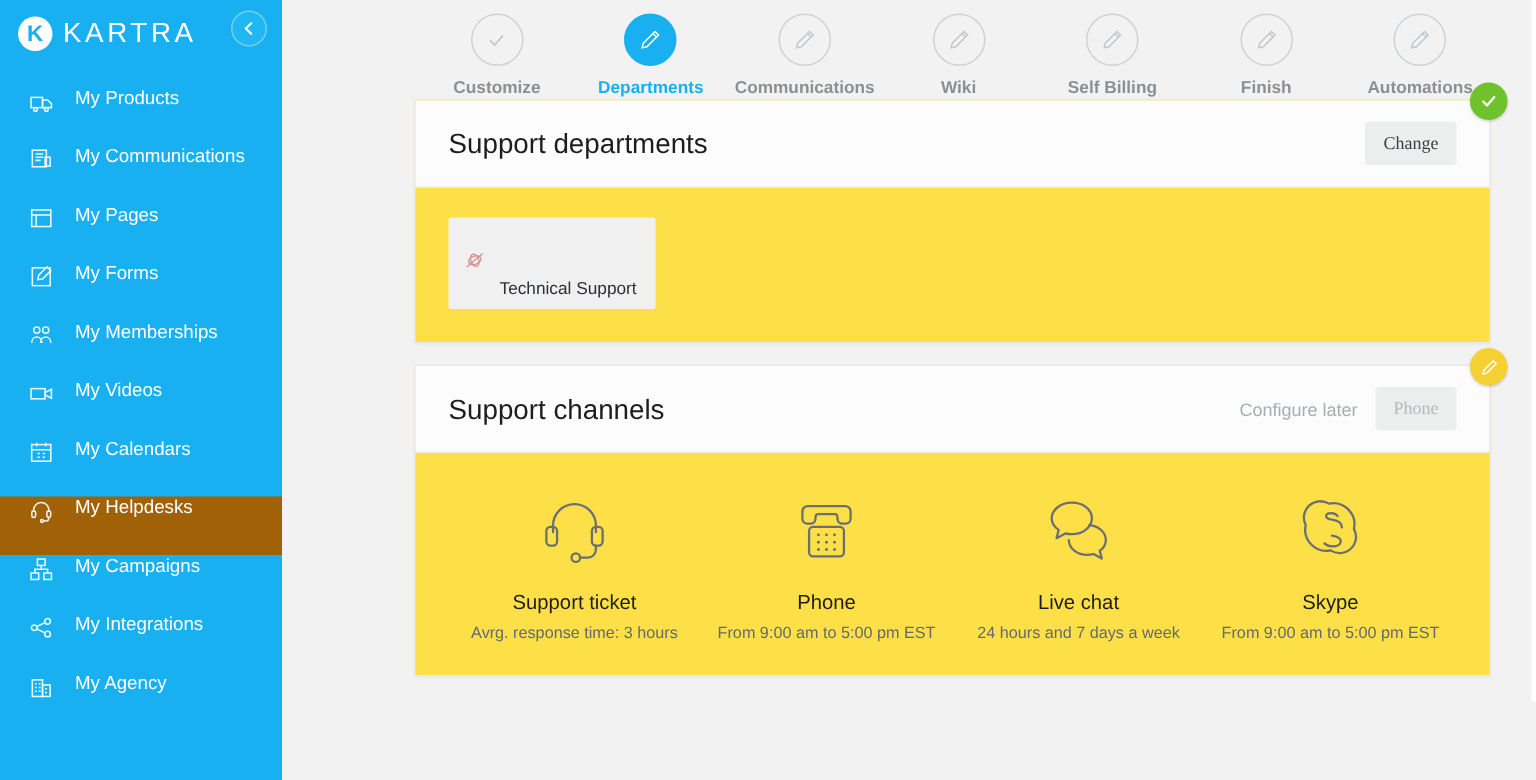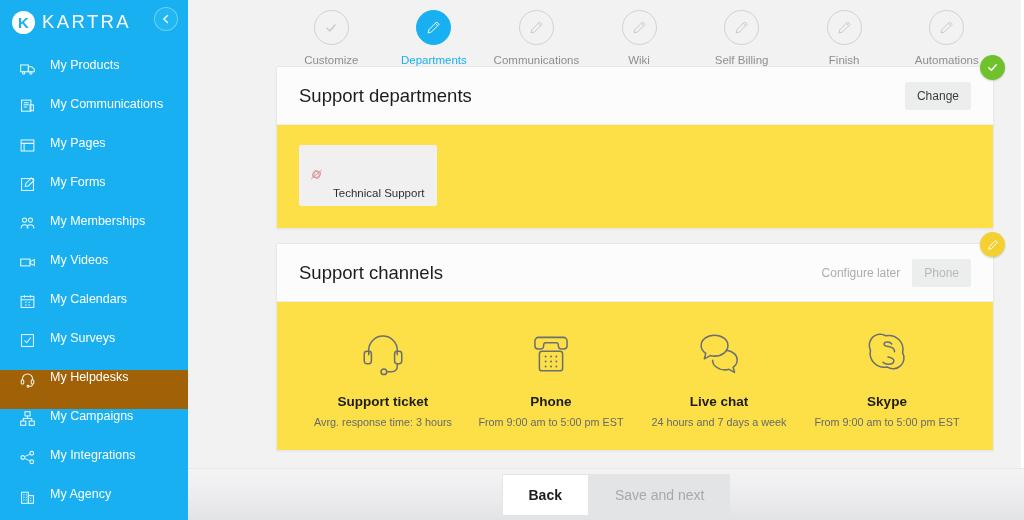--- a/index.html
+++ b/index.html
@@ -66,23 +66,24 @@
 
   
   .main {
     flex: 1; height: 520px; position: relative;
     background: #f2f2f3;
     overflow: hidden;
   }
 
   
   .steps {
-    display: flex; align-items: flex-end;
+    display: flex; align-items: center;
     padding: 8px 26px 0 92px;
     height: 66px;
+    font-weight: bold;
   }
   .step { flex: 1; display: flex; flex-direction: column; align-items: center; cursor: pointer; }
   .step-circle {
     width: 35px; height: 35px; border-radius: 50%;
     border: 1px solid #cfd2d4;
     background: transparent;
     display: flex; align-items: center; justify-content: center;
   }
   .step.current .step-circle { background: #18b0f0; border-color: #18b0f0; }
   .step-label { margin-top: 9px; font-size: 11.5px; color: #8c9093; white-space: nowrap; }
@@ -108,21 +109,21 @@
   .card-title { font-size: 18.5px; color: #1d1d1f; font-weight: normal; }
   .card-head-right { display: flex; align-items: center; gap: 12px; }
   .btn-grey {
     background: #eceded;
     border: none;
     color: #3b3f42;
     font-size: 12px;
     padding: 7px 12px;
     border-radius: 2px;
     cursor: pointer;
-    font-family: Liberation Sans, sans-serif;
+    font-family: Liberation Serif, serif;
   }
   .btn-grey.disabled { color: #b6b9bb; cursor: default; }
   .link-muted { font-size: 12px; color: #a9adaf; cursor: pointer; }
 
   .badge {
     position: absolute; right: -12px; top: -12px;
     width: 25px; height: 25px; border-radius: 50%;
     display: flex; align-items: center; justify-content: center;
     box-shadow: 0 1px 2px rgba(0,0,0,0.18);
   }
@@ -137,21 +138,21 @@
     border-radius: 2px;
     padding: 7px 13px 7px 10px;
     cursor: pointer;
   }
   .dept-tag-label { font-size: 11.5px; color: #2c3033; margin-top: 35px; }
 
   
   .channels { display: flex; }
   .channel { flex: 1; display: flex; flex-direction: column; align-items: center; cursor: pointer; }
   .channel-icon { height: 56px; display: flex; align-items: flex-end; justify-content: center; }
-  .channel-name { margin-top: 16px; font-size: 13.5px; color: #1d1d1f; font-weight: bold; }
+  .channel-name { margin-top: 16px; font-size: 13.5px; color: #1d1d1f; font-weight: normal; }
   .channel-sub { margin-top: 7px; font-size: 10.8px; color: #66696c; }
 
   
   .footer {
     position: absolute; left: 0; right: 0; bottom: 0;
     height: 52px;
     background: linear-gradient(180deg,#f4f4f5 0%, #ececee 55%, #e2e3e5 100%);
     border-top: 1px solid #e7e7e9;
     display: flex; align-items: center; justify-content: center;
     gap: 0px;
@@ -267,29 +268,20 @@
       <div class="nav-item">
         <span class="nav-icon">
           <svg width="17" height="17" viewBox="0 0 20 20" fill="none" stroke="#ffffff" stroke-width="1.2">
             <rect x="2.5" y="4" width="15" height="13"></rect>
               <path d="M2.5 8h15M6.5 2.5v3M13.5 2.5v3M7 11h2M11 11h2M7 14h2M11 14h2"></path>
           </svg>
         </span>
         <span class="nav-label">My Calendars</span>
       </div>
 
-      <div class="nav-item">
-        <span class="nav-icon">
-          <svg width="17" height="17" viewBox="0 0 20 20" fill="none" stroke="#ffffff" stroke-width="1.2">
-            <rect x="3" y="3" width="14" height="14"></rect>
-              <polyline points="6.5,10 9,12.5 14,6.5"></polyline>
-          </svg>
-        </span>
-        <span class="nav-label">My Surveys</span>
-      </div>
 
       <div class="nav-item active">
         <span class="nav-icon">
           <svg width="17" height="17" viewBox="0 0 20 20" fill="none" stroke="#ffffff" stroke-width="1.2">
             <path d="M4 11V9.5a6 6 0 0 1 12 0V11"></path>
               <rect x="2.6" y="10.2" width="3" height="5" rx="1.2"></rect>
               <rect x="14.4" y="10.2" width="3" height="5" rx="1.2"></rect>
               <path d="M15.8 15.2v.8a2 2 0 0 1-2 2h-2"></path>
               <circle cx="10.6" cy="18" r="1.1"></circle>
           </svg>
@@ -507,21 +499,15 @@
               </svg>
             </div>
             <div class="channel-name">Skype</div>
             <div class="channel-sub">From 9:00 am to 5:00 pm EST</div>
           </div>
 
         </div>
       </div>
     </div>
 
-    <div class="footer">
-      <div class="footer-inner">
-        <button class="btn-back">Back</button>
-        <button class="btn-next">Save and next</button>
-      </div>
-    </div>
 
   </section>
 </div>
 
 </body></html>

